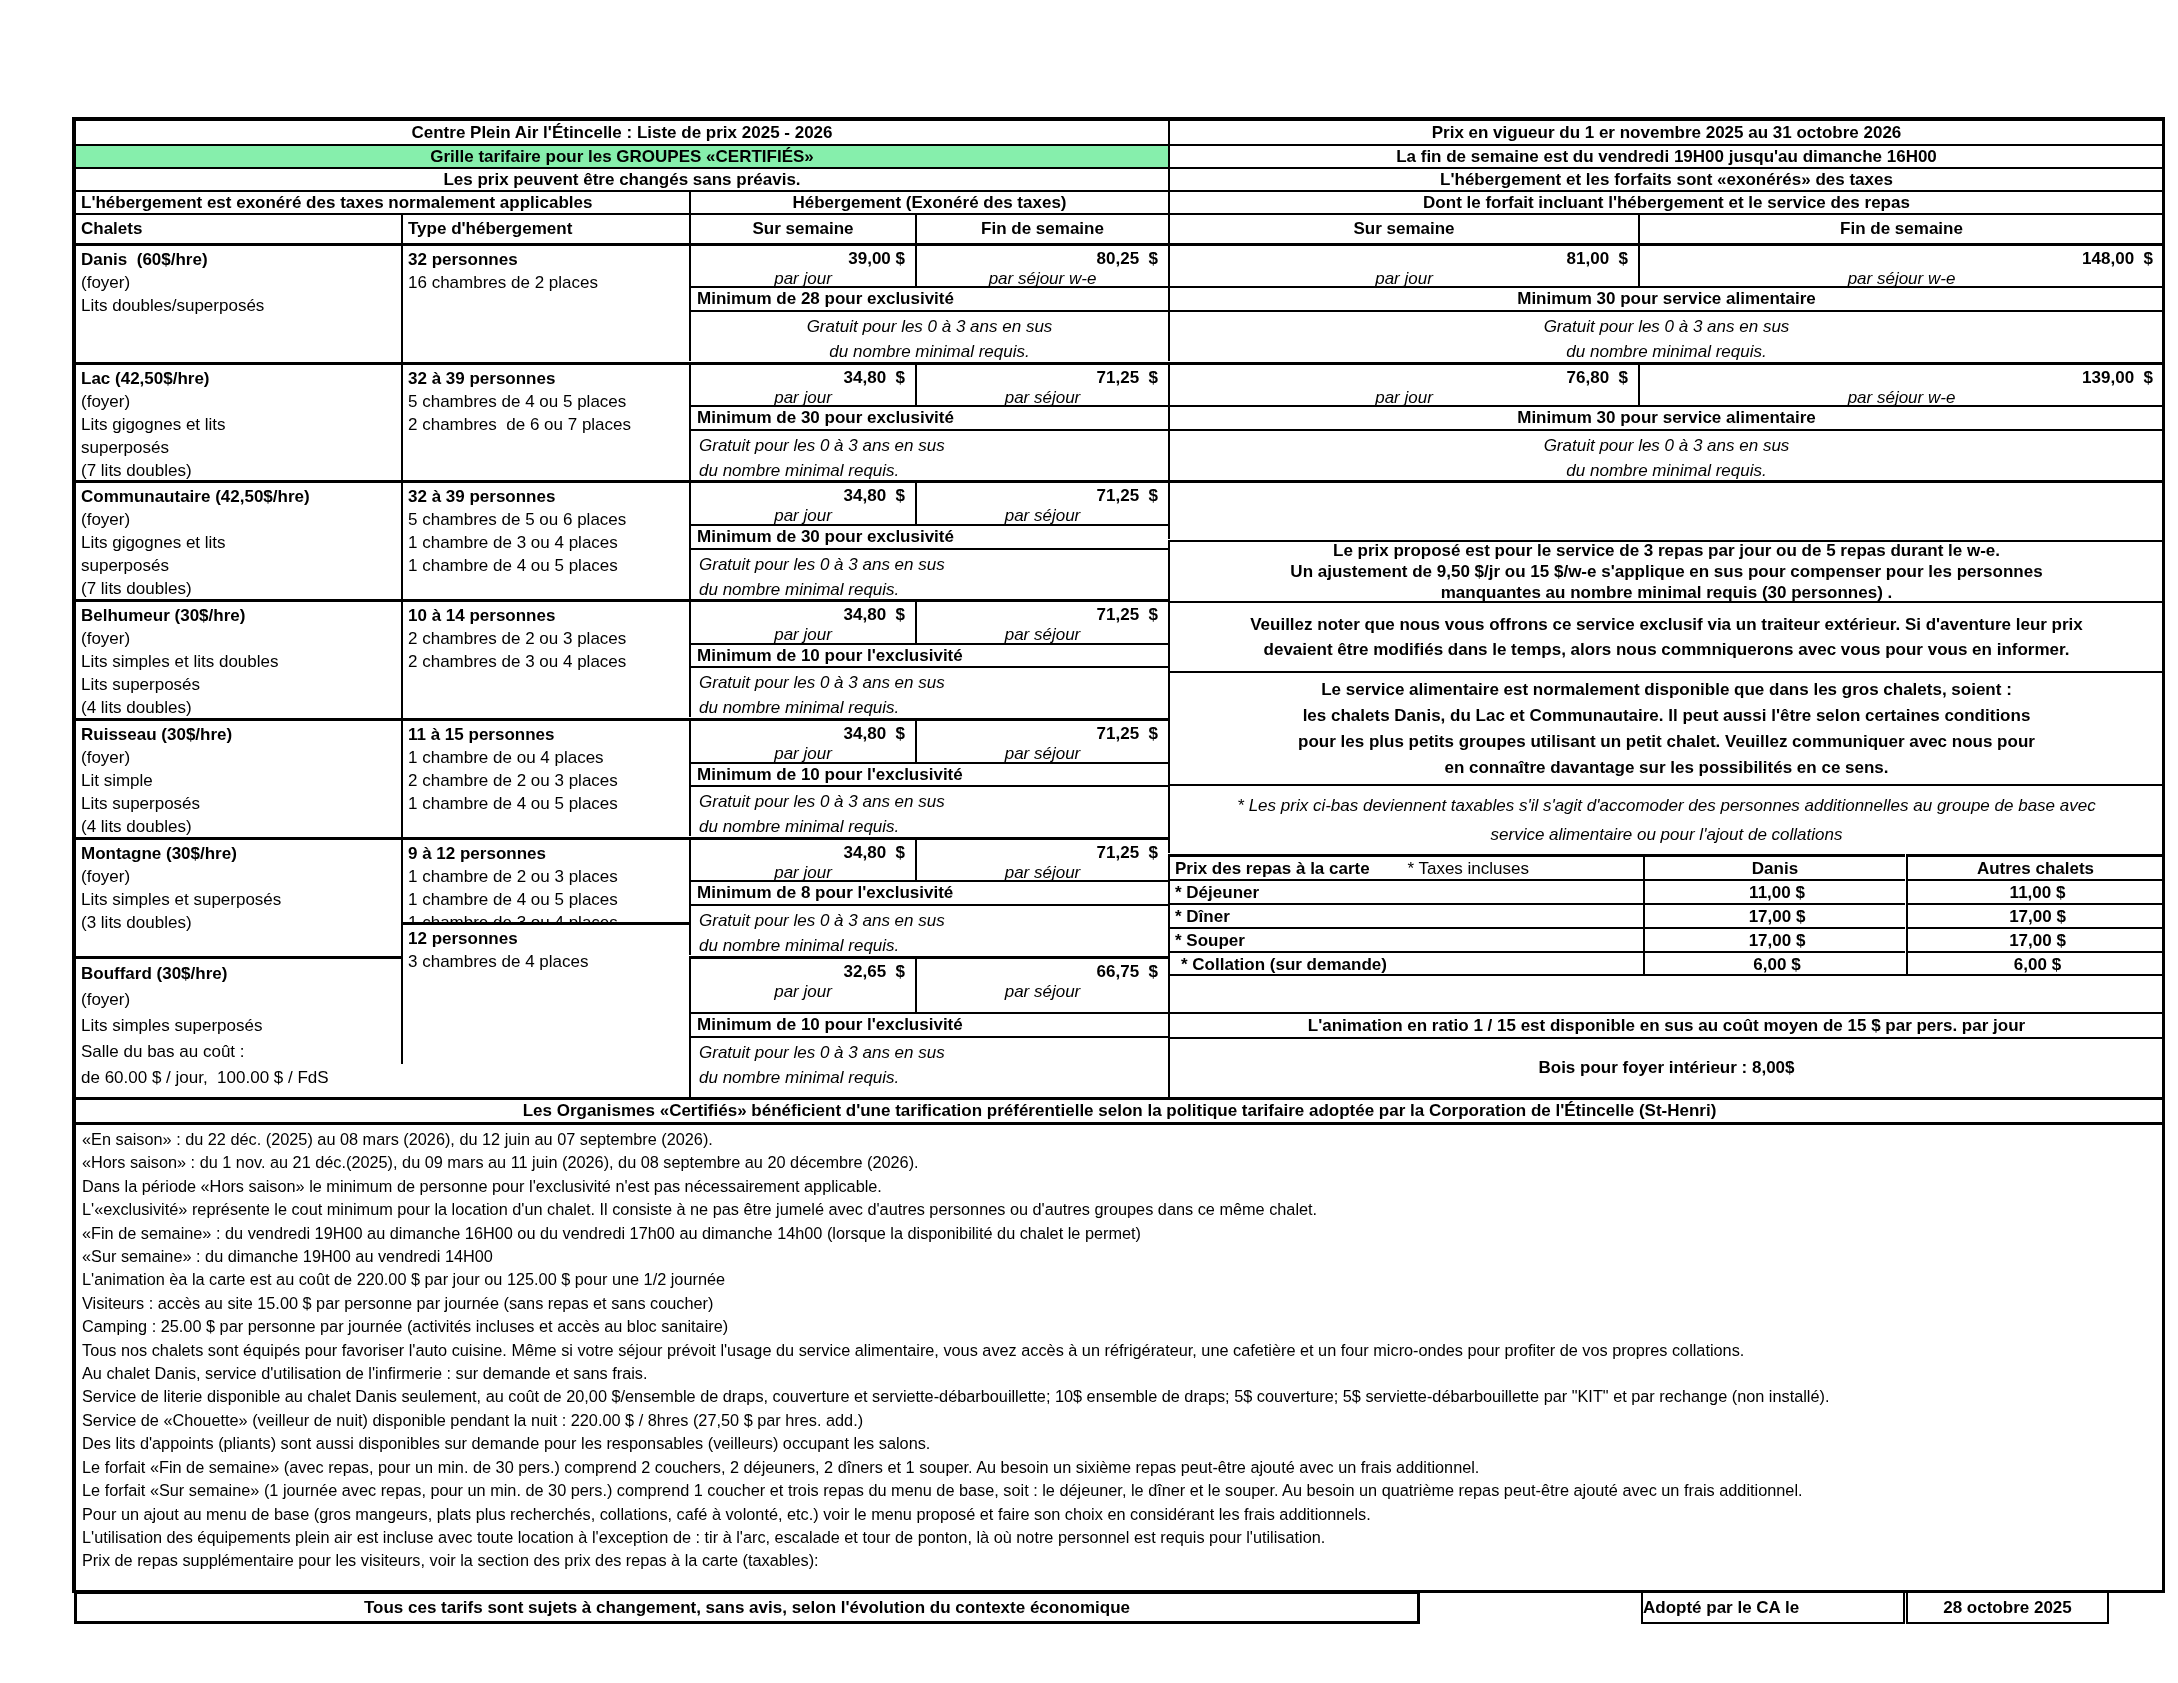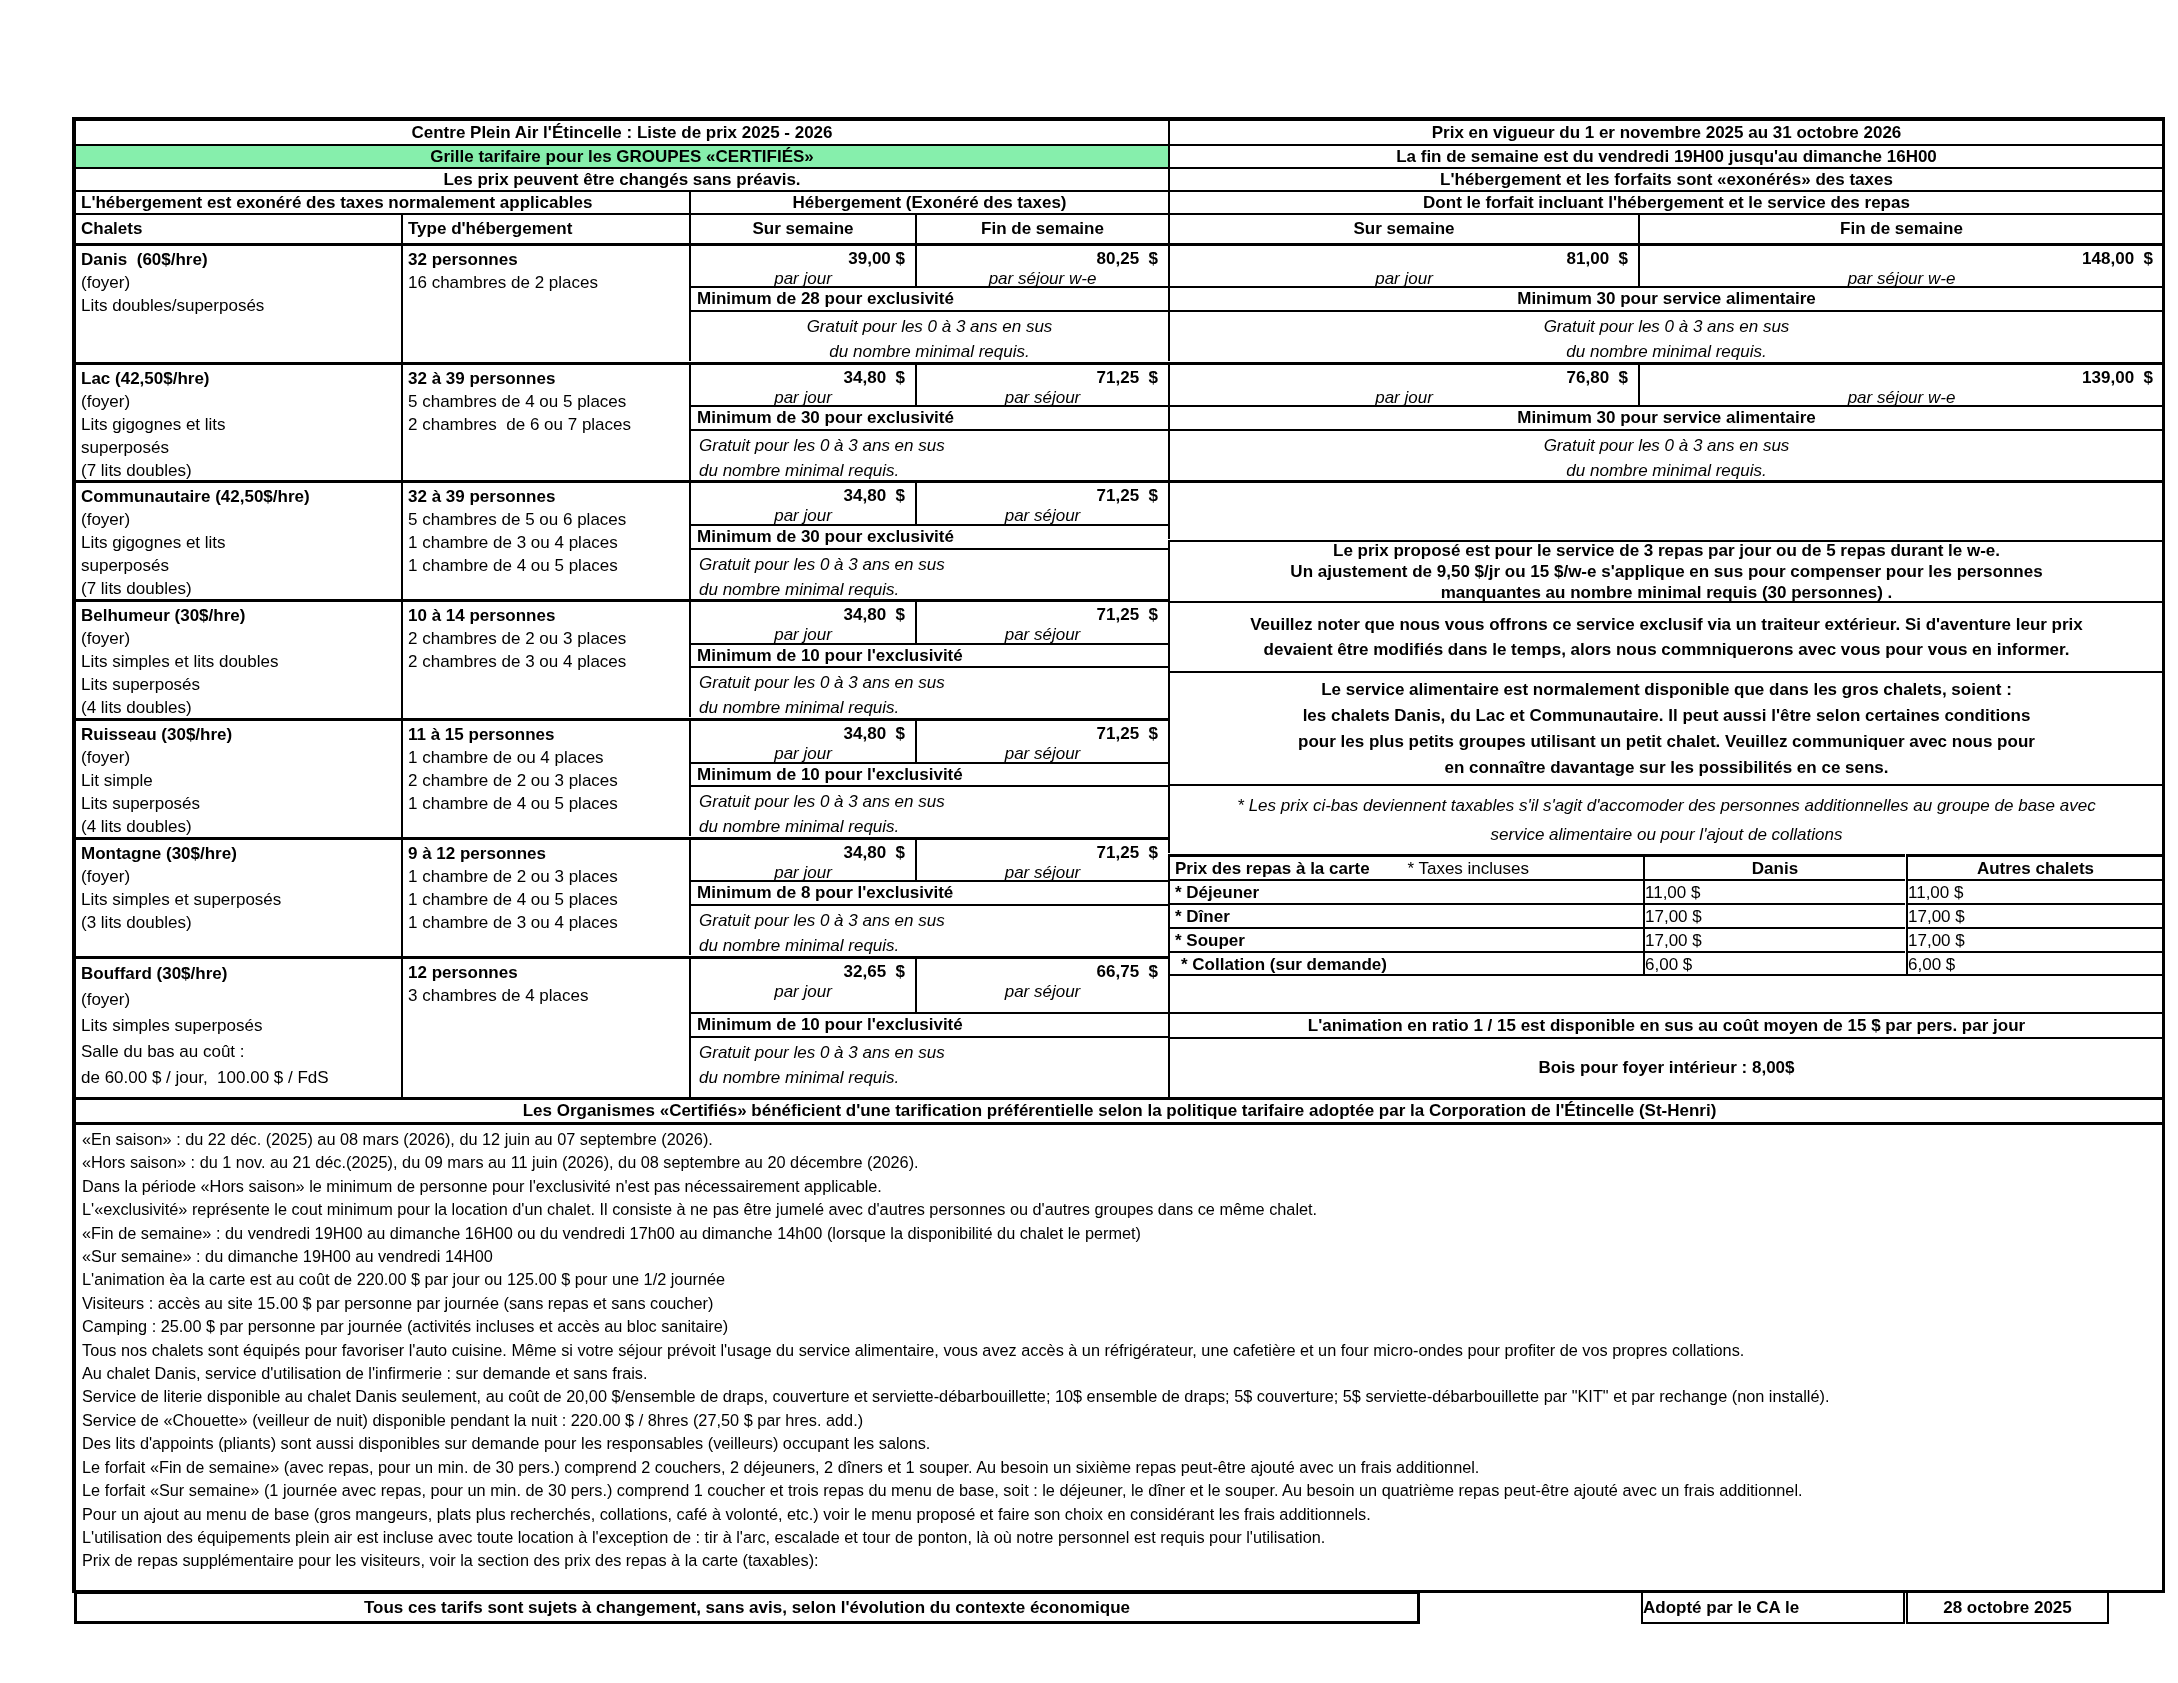--- a/index.html
+++ b/index.html
@@ -16,21 +16,21 @@
   .hl{display:flex;align-items:center;font-weight:bold;padding-left:5px}
   .lines{padding:2px 5px;line-height:23px}
   .lines>div{white-space:pre}
   .price>.amt{font-weight:bold;text-align:right;padding:2px 10px 0 0;white-space:pre;line-height:21px}
   .price>.unit{font-style:italic;text-align:center;line-height:20px}
   .minrow{font-weight:bold;padding:1px 6px;line-height:20px}
   .grat{font-style:italic;padding:2px 8px;line-height:25px}
   .par{display:flex;flex-direction:column;justify-content:center;text-align:center;font-weight:bold;line-height:21px}
   .par.pi{font-weight:normal;font-style:italic;line-height:29px}
   .mhl{display:flex;align-items:center;justify-content:space-between;padding:0 114px 0 5px}
-  .mprice{font-weight:normal;text-align:left;padding:2px 12px 0 0;white-space:pre}
+  .mprice{font-weight:bold;text-align:center;padding:2px 12px 0 16px;white-space:pre}
   .foot{padding:3px 0 0 6px;line-height:23.4px;font-size:16.3px}
   .bcell{position:absolute;border:3px solid #000;display:flex;align-items:center;justify-content:center;font-weight:bold;font-size:17px;background:#fff;text-align:center}
   .bcell.thin{border-width:2px;justify-content:flex-start;padding-left:0}
   .bcell.thin2{border-width:2px}
 </style>
 </head>
 <body>
 
 <div class="canvas">
 <div class="sheet">
@@ -272,21 +272,21 @@
   <div class="cell mprice" style="left:1569px;top:832px;width:262px;height:24px">6,00 $</div>
   <div class="cell mprice" style="left:1832px;top:832px;width:257px;height:24px">6,00 $</div>
 
   <div class="cell lines bt3" style="left:0;top:837px;width:327px;height:142px;line-height:26px">
     <div class="b">Bouffard (30$/hre)</div>
     <div>(foyer)</div>
     <div>Lits simples superposés</div>
     <div>Salle du bas au coût :</div>
     <div class="i">de 60.00 $ / jour,  100.00 $ / FdS</div>
   </div>
-  <div class="cell lines bt3" style="left:327px;top:837px;width:288px;height:142px">
+  <div class="cell lines bt3" style="left:327px;top:803px;width:288px;height:142px">
     <div class="b">12 personnes</div>
     <div>3 chambres de 4 places</div>
   </div>
   <div class="cell price bt3" style="left:615px;top:837px;width:226px;height:56px">
     <div class="amt">32,65  $</div>
     <div class="unit">par jour</div>
   </div>
   <div class="cell price bt3" style="left:841px;top:837px;width:253px;height:56px">
     <div class="amt">66,75  $</div>
     <div class="unit">par séjour</div>

